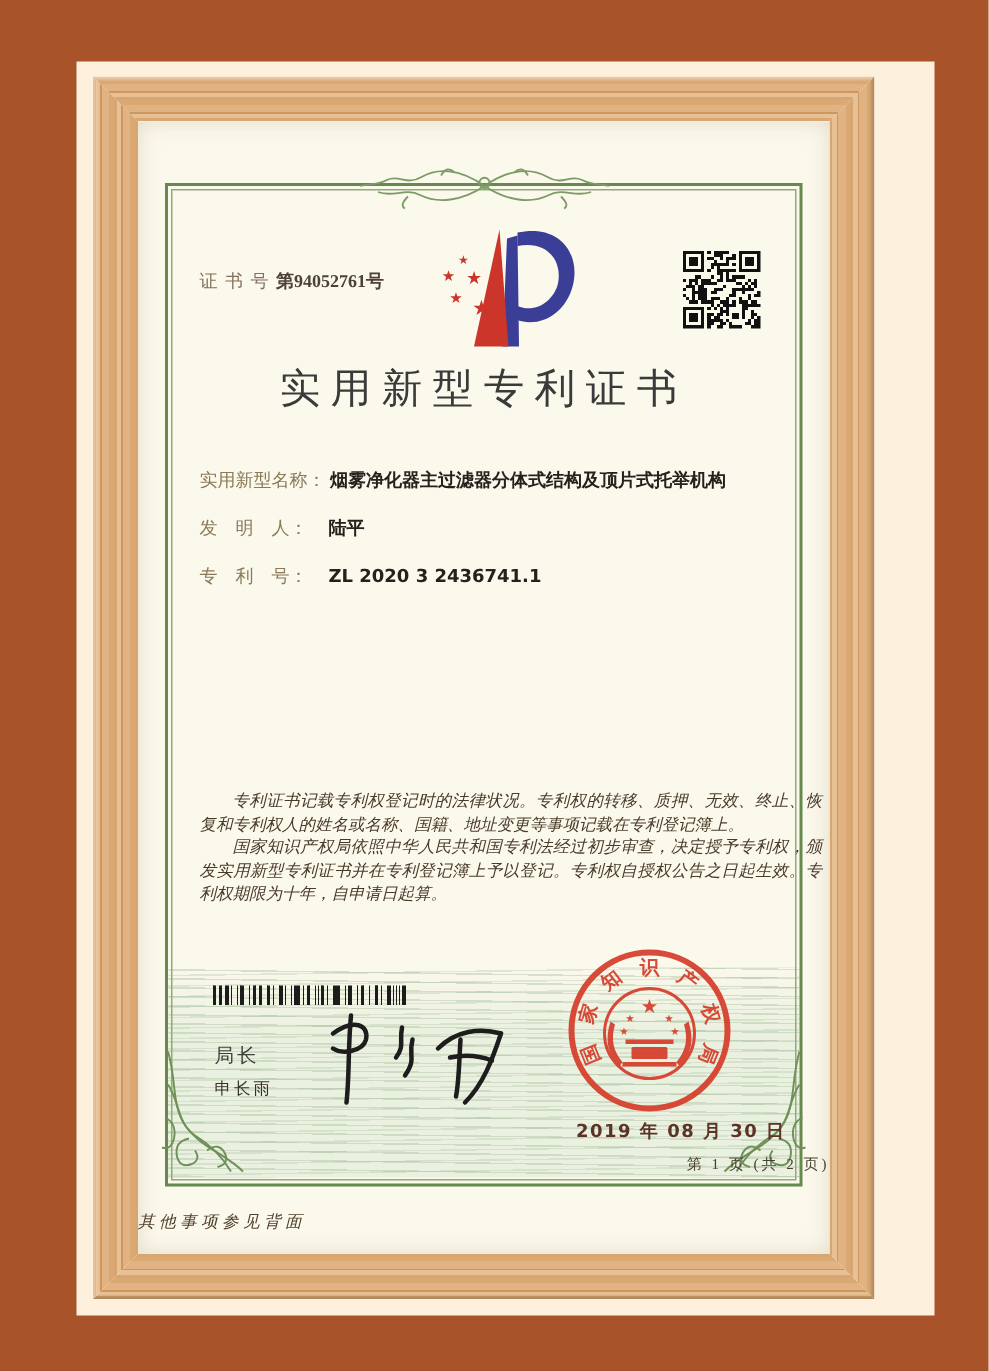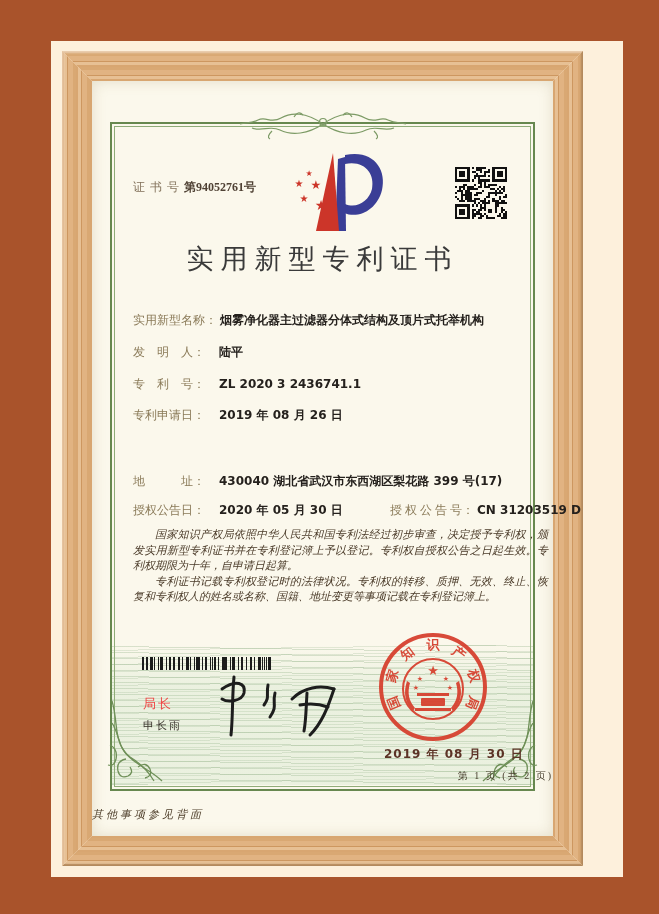--- a/index.html
+++ b/index.html
@@ -41,21 +41,21 @@
   .paras{left:41px;top:446px;width:415px;z-index:4;font-size:11px;line-height:15.5px;
          color:#4a3a28;font-style:italic;text-align:justify;}
   .paras p{margin:0;text-indent:2em;}
 
   .barcode{left:50px;top:576px;width:130px;height:13px;z-index:4;
       background:
         repeating-linear-gradient(90deg,#1c1c1c 0 1px,transparent 1px 4px),
         repeating-linear-gradient(90deg,#1c1c1c 0 2px,transparent 2px 9px),
         repeating-linear-gradient(90deg,transparent 0 5px,#1c1c1c 5px 6px,transparent 6px 13px);}
 
-  .director{left:51px;top:614px;z-index:4;font-size:13px;color:#ef4444;letter-spacing:2px;}
+  .director{left:51px;top:614px;z-index:4;font-size:13px;color:#404040;letter-spacing:2px;}
   .director-name{left:51px;top:637px;z-index:4;font-size:11px;color:#37302a;letter-spacing:2px;font-family:"DejaVu Sans",sans-serif;}
   .signature{left:120px;top:590px;z-index:5;}
 
   .seal{left:287px;top:552px;width:108px;height:108px;z-index:6;opacity:.92;}
   .seal-ring{position:absolute;left:0;top:0;width:100%;height:100%;border:4px solid #d63c2a;border-radius:50%;box-sizing:border-box;}
   .seal-char{position:absolute;left:50%;top:50%;font-size:13px;font-weight:bold;color:#d63c2a;z-index:2;}
   .seal-date{left:292px;top:665px;z-index:5;font-size:12px;font-weight:bold;color:#5c3326;
              font-family:"DejaVu Sans",sans-serif;letter-spacing:1px;}
   .pageno{left:0;top:688px;width:100%;text-align:right;z-index:4;font-size:10px;color:#49412f;letter-spacing:2px;}
   .footnote{left:0;top:726px;width:100%;z-index:4;font-size:11px;color:#4e3e2a;
@@ -357,40 +357,24 @@
     <span class="fvalue">烟雾净化器主过滤器分体式结构及顶片式托举机构</span>
   </div>
   <div class="abs frow" style="top:263px;">
     <span class="flabel">发　明　人：</span>
     <span class="fvalue">陆平</span>
   </div>
   <div class="abs frow" style="top:295px;">
     <span class="flabel">专　利　号：</span>
     <span class="fvalue">ZL 2020 3 2436741.1</span>
   </div>
-  <div class="abs frow" style="top:326px;">
-    <span class="flabel">专利申请日：</span>
-    <span class="fvalue">2019 年 08 月 26 日</span>
-  </div>
-  <div class="abs frow" style="top:392px;">
-    <span class="flabel">地　　　址：</span>
-    <span class="fvalue">430040 湖北省武汉市东西湖区梨花路 399 号(17)</span>
-  </div>
-  <div class="abs frow" style="top:421px;">
-    <span class="flabel">授权公告日：</span>
-    <span class="fvalue">2020 年 05 月 30 日</span>
-    <span class="grant2">
-      <span class="flabel" style="min-width:0;">授 权 公 告 号：</span>
-      <span class="fvalue">CN 31203519 D</span>
-    </span>
-  </div>
 
   <div class="abs paras">
+    <p>专利证书记载专利权登记时的法律状况。专利权的转移、质押、无效、终止、恢复和专利权人的姓名或名称、国籍、地址变更等事项记载在专利登记簿上。</p>
     <p>国家知识产权局依照中华人民共和国专利法经过初步审查，决定授予专利权，颁发实用新型专利证书并在专利登记簿上予以登记。专利权自授权公告之日起生效。专利权期限为十年，自申请日起算。</p>
-    <p>专利证书记载专利权登记时的法律状况。专利权的转移、质押、无效、终止、恢复和专利权人的姓名或名称、国籍、地址变更等事项记载在专利登记簿上。</p>
   </div>
 
   <div class="abs barcode"></div>
 
   <div class="abs director">局长</div>
   <div class="abs director-name">申长雨</div>
   <svg class="abs signature" width="130" height="72" viewBox="0 0 130 72">
     <g stroke="#1d1d1d" stroke-width="3" fill="none" stroke-linecap="round" stroke-linejoin="round">
       <path d="M22,6 C20,26 21,46 19,64"></path>
       <path d="M10,18 C24,8 34,12 32,22 C30,30 16,32 10,28"></path>

